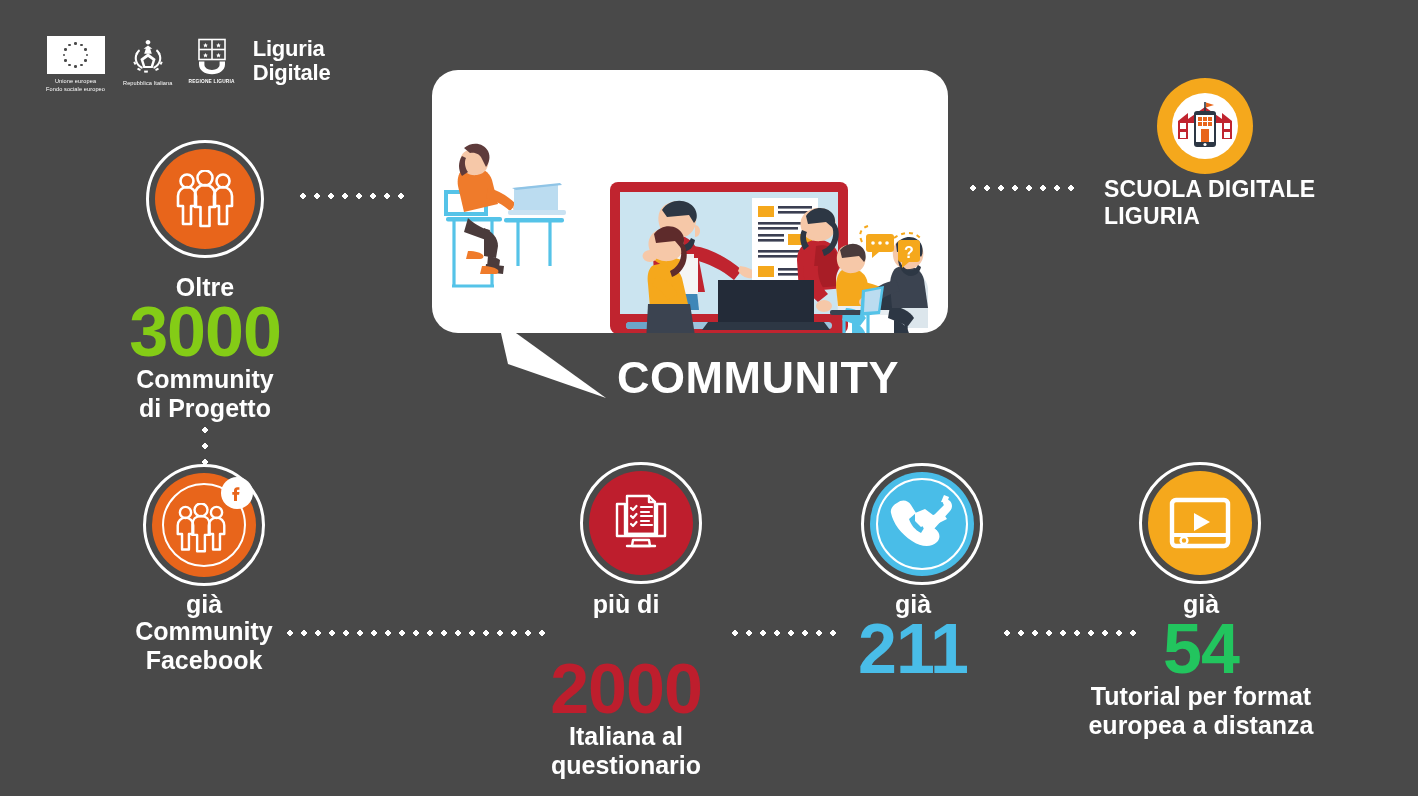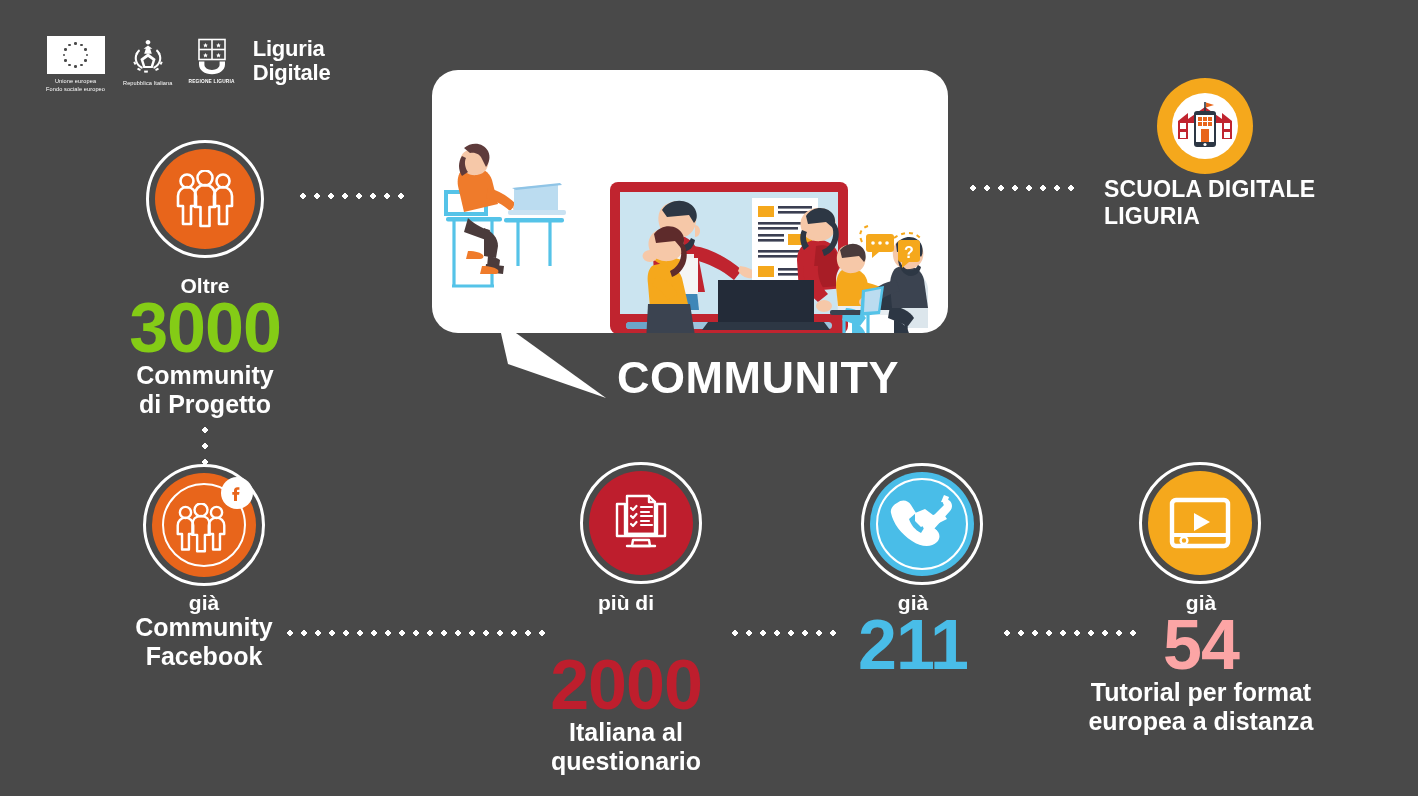--- a/index.html
+++ b/index.html
@@ -54,21 +54,21 @@
   .badge .ring {
     position: absolute; inset: 0; border-radius: 50%;
     border: 3px solid #fff;
   }
   .badge .fill {
     position: absolute; border-radius: 50%; display:flex; align-items:center; justify-content:center;
   }
 
   
   .stat-text { position: absolute; text-align: center; color: #fff; }
-  .stat-pre { font-weight: bold; font-size: 21px; line-height: 1; }
+  .stat-pre { font-weight: bold; font-size: 25px; line-height: 1; }
   .stat-num { font-weight: bold; font-size: 70px; line-height: .93; letter-spacing: -1px; }
   .stat-desc { font-weight: bold; font-size: 25px; line-height: 1.14; white-space: pre-line; }
 
   .school-label {
     position: absolute; left: 1104px; top: 176px;
     color: #fff; font-weight: bold; font-size: 23px; line-height: 1.18;
     white-space: pre-line; letter-spacing: .2px;
   }
 
   
@@ -512,18 +512,18 @@
       <svg width="62" height="52" viewBox="0 0 62 52">
         <rect x="3" y="3" width="56" height="46" rx="4" fill="none" stroke="#fff" stroke-width="4.4"></rect>
         <path d="M25 16l16 9-16 9z" fill="#fff"></path>
         <line x1="3" y1="38" x2="59" y2="38" stroke="#fff" stroke-width="4"></line>
         <circle cx="15" cy="43.5" r="3.4" fill="#F5A81C" stroke="#fff" stroke-width="2.4"></circle>
       </svg>
     </div>
   </div>
   <div class="stat-text" style="left:1049px; top:592px; width:304px;">
     <div class="stat-pre">già</div>
-    <div class="stat-num" style="color:#fca5a5;text-align:center;">54</div>
+    <div class="stat-num" style="color:#22c55e;text-align:center;">54</div>
     <div class="stat-desc">Tutorial per format
 europea a distanza</div>
   </div>
 
 </div>
 
 </body></html>

